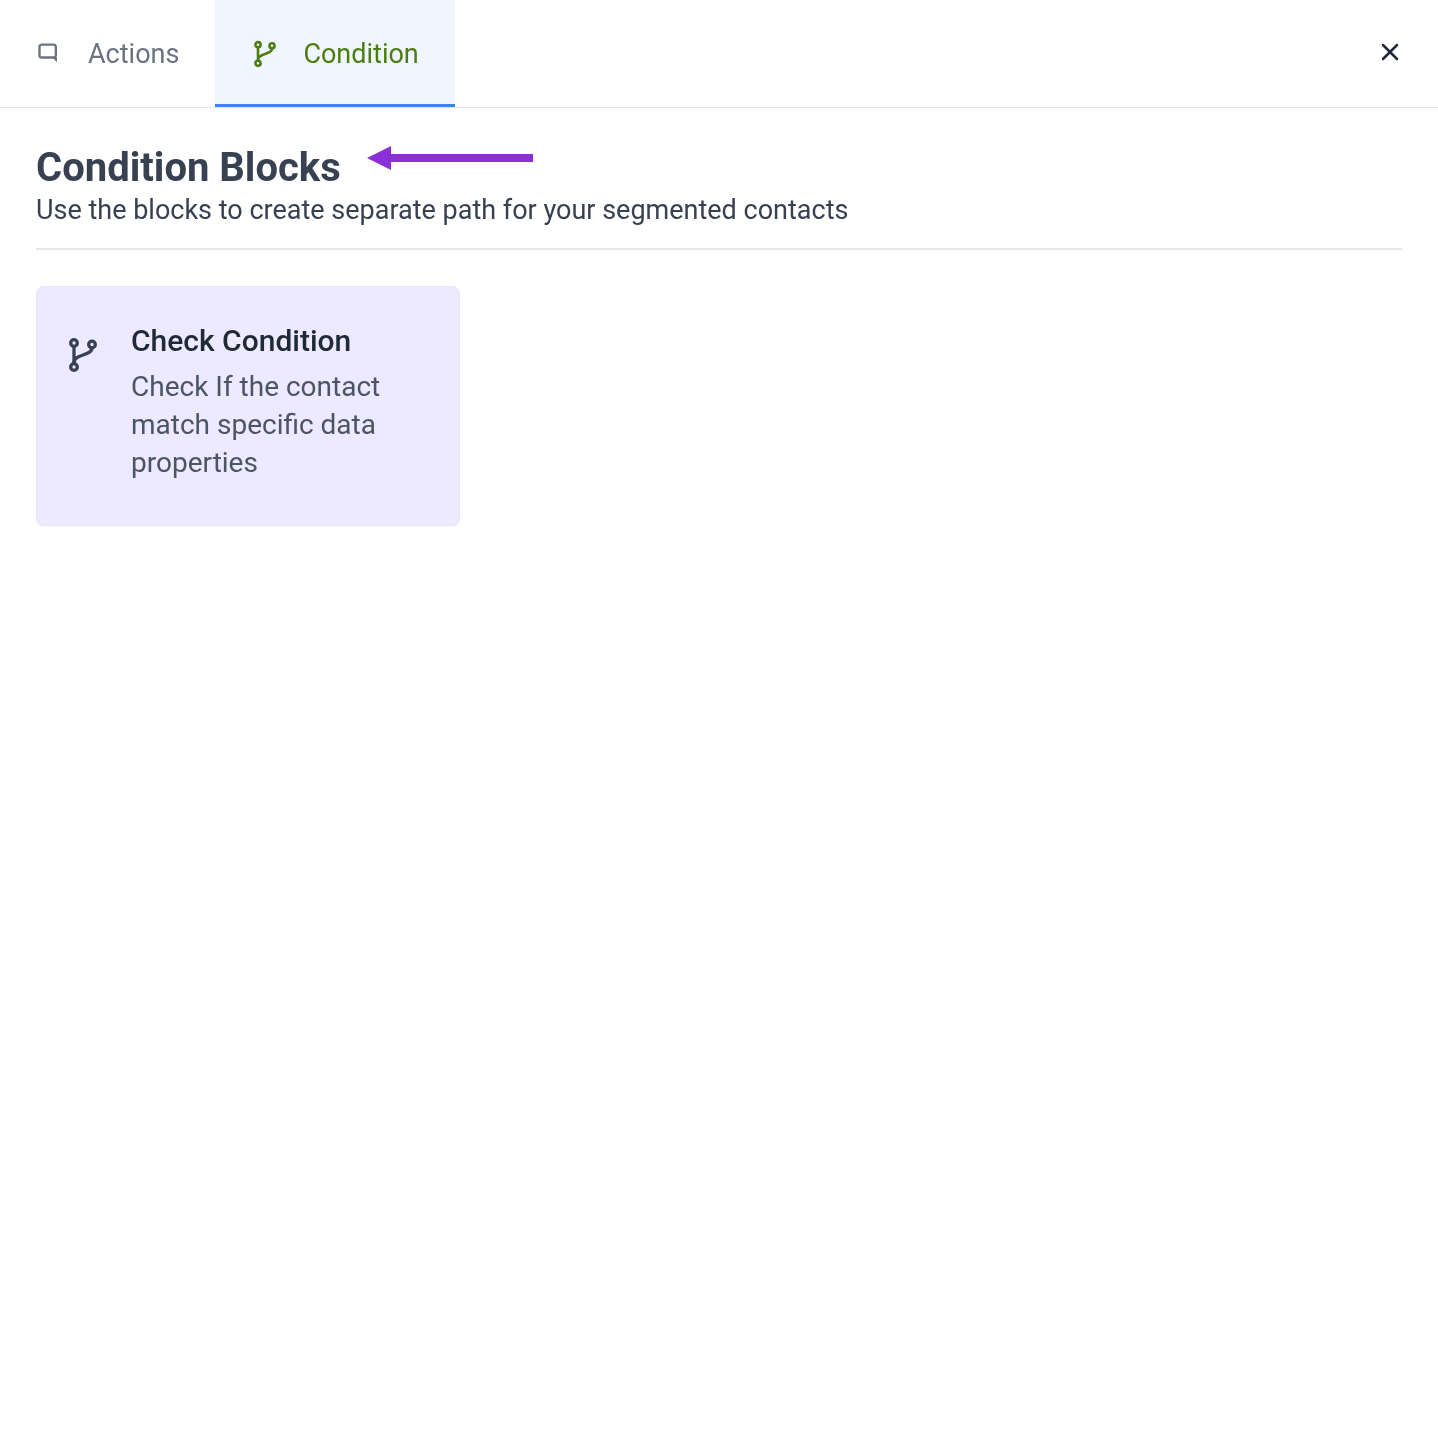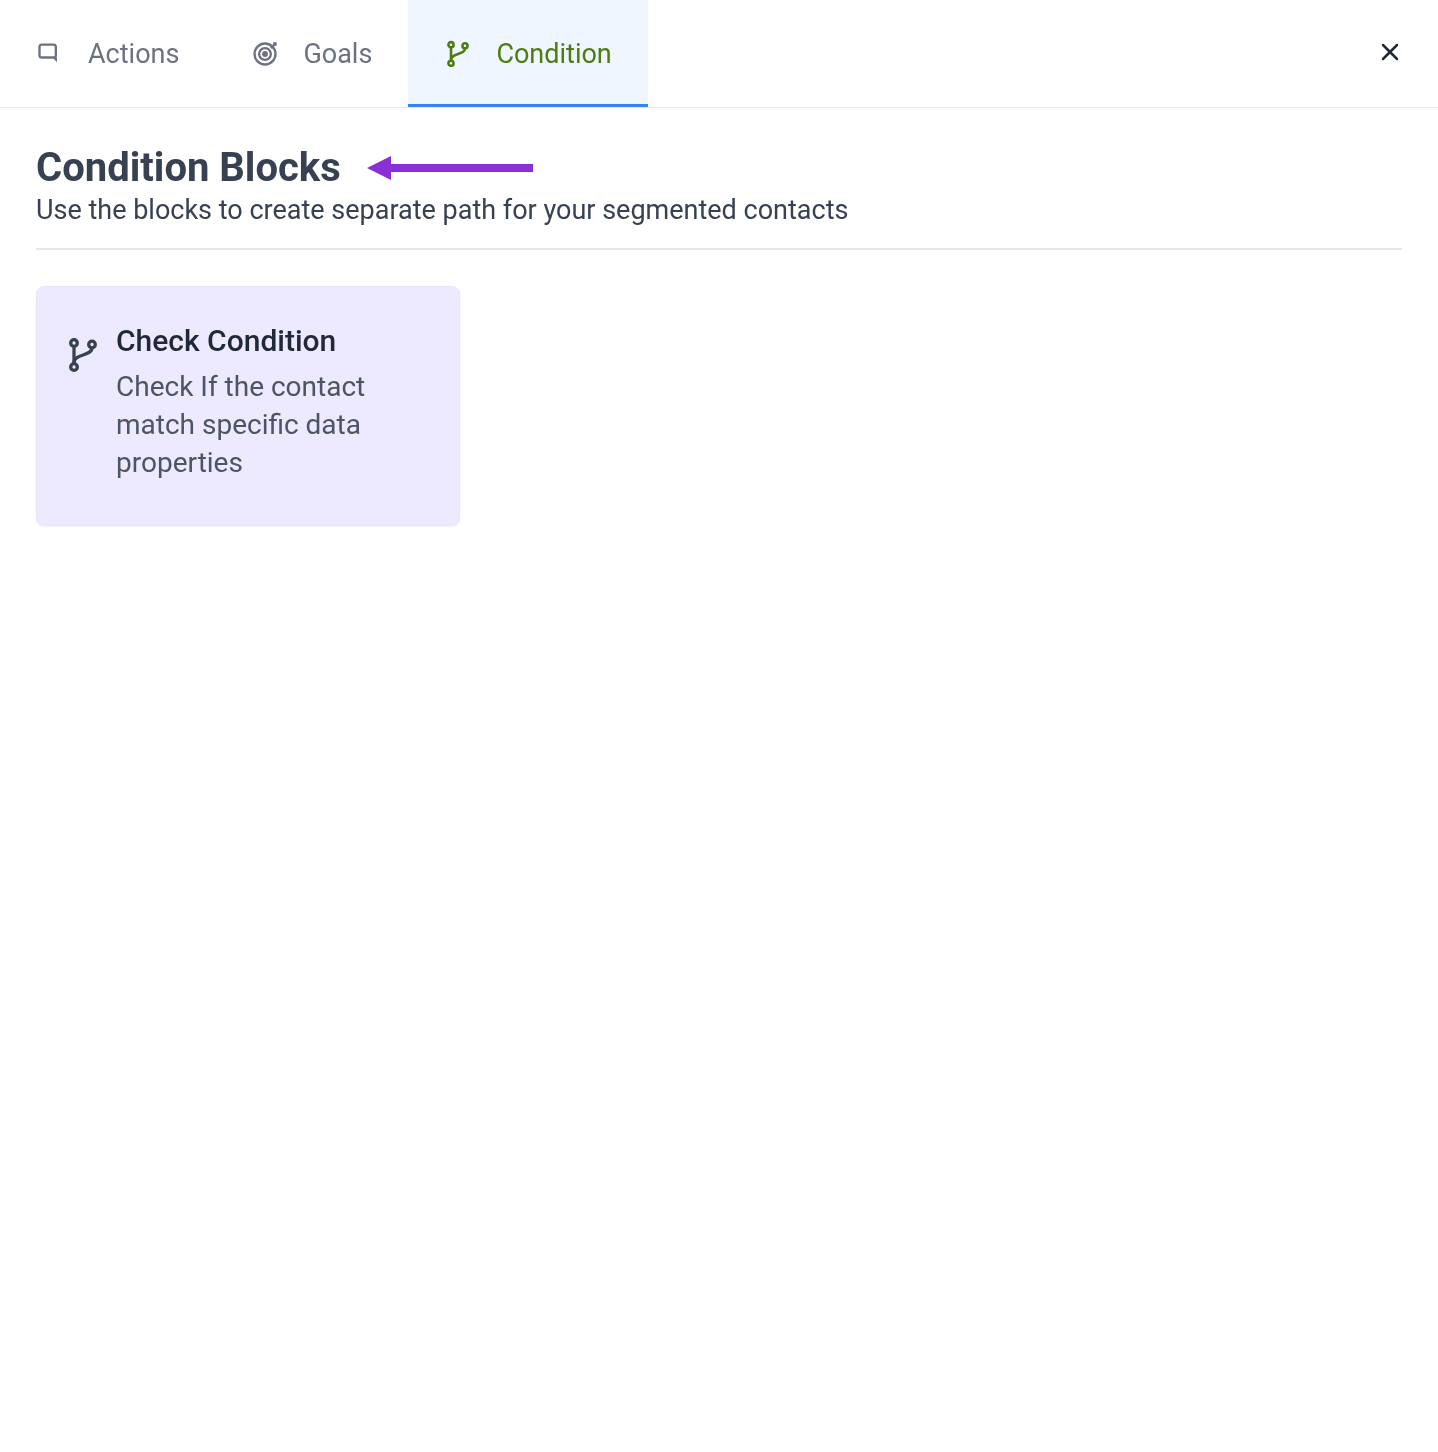--- a/index.html
+++ b/index.html
@@ -72,21 +72,21 @@
     }
     .close-btn svg {
       width: 24px;
       height: 24px;
     }
     .content {
       padding: 36px 36px 0 36px;
     }
     .header-row {
       display: flex;
-      align-items: center;
+      align-items: flex-start;
       gap: 24px;
     }
     .page-title {
       font-size: 40px;
       font-weight: 700;
       color: #374151;
     }
     .arrow-annotation {
       display: flex;
       align-items: center;
@@ -105,21 +105,21 @@
     .blocks-area {
       margin-top: 36px;
     }
     .block-card {
       width: 424px;
       background: #ede9fe;
       border: 1px solid #e9e4fb;
       border-radius: 8px;
       padding: 36px 28px 44px 28px;
       display: flex;
-      gap: 15px;
+      gap: 30px;
       align-items: flex-start;
       cursor: pointer;
       box-shadow: 0 1px 2px rgba(0,0,0,0.04);
     }
     .block-icon {
       display: inline-flex;
       align-items: center;
       justify-content: center;
       margin-top: 14px;
     }
@@ -148,32 +148,20 @@
 <div class="tabs-container">
   <div class="tabs-list">
     <div class="tab">
       <span class="tab-icon">
         <svg viewBox="0 0 24 24" fill="none" stroke="currentColor" stroke-width="2">
           <rect x="3" y="4" width="14" height="11" rx="2"></rect>
           <path d="M14 15 L18 19 L18 15" fill="currentColor" stroke="none"></path>
         </svg>
       </span>
       <span>Actions</span>
-    </div>
-    <div class="tab">
-      <span class="tab-icon">
-        <svg viewBox="0 0 24 24" fill="none" stroke="currentColor" stroke-width="2">
-          <circle cx="12" cy="12" r="9"></circle>
-          <circle cx="12" cy="12" r="5"></circle>
-          <circle cx="12" cy="12" r="1.5" fill="currentColor"></circle>
-          <path d="M17 7 L21 3"></path>
-          <path d="M19 3 L21 3 L21 5"></path>
-        </svg>
-      </span>
-      <span>Goals</span>
     </div>
     <div class="tab active">
       <span class="tab-icon">
         <svg viewBox="0 0 24 24" fill="none" stroke="currentColor" stroke-width="2.2">
           <circle cx="6" cy="4" r="2.2"></circle>
           <circle cx="18" cy="5" r="2.2"></circle>
           <circle cx="6" cy="20" r="2.2"></circle>
           <path d="M6 6.2 L6 17.8"></path>
           <path d="M18 7.2 C18 13 6 11 6 17"></path>
         </svg>

